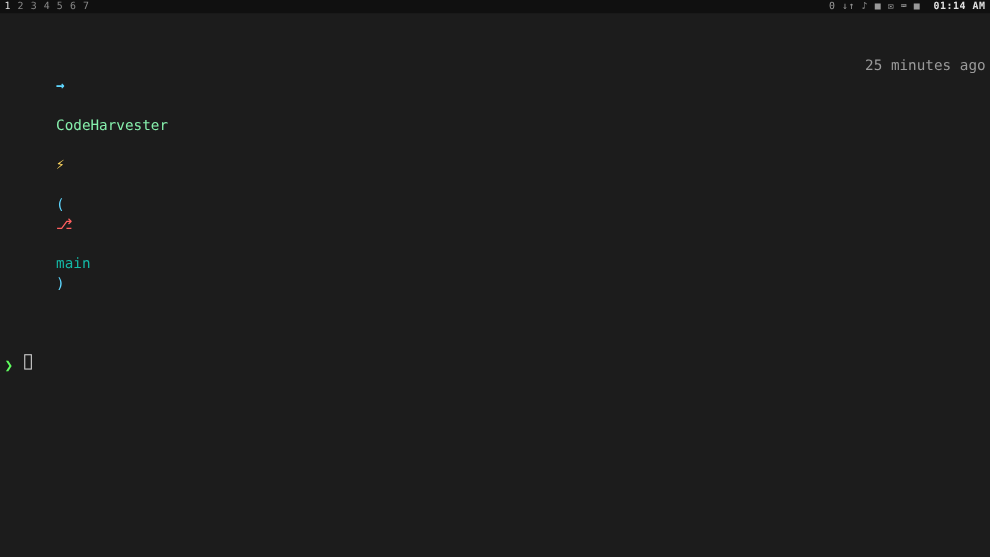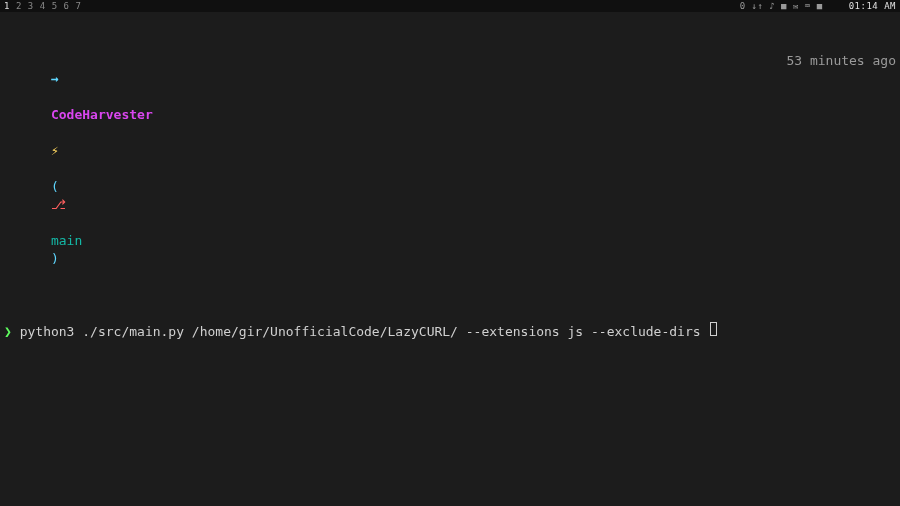--- a/index.html
+++ b/index.html
@@ -18,33 +18,33 @@
     background: #101010; color: #9a9a9a;
     font-size: 9px; line-height: 12px;
     display: flex; justify-content: space-between; align-items: center;
     letter-spacing: 0.5px;
   }
   .statusbar .left, .statusbar .right { display: flex; gap: 6px; align-items: center; }
   .statusbar .ws { color: #888; }
   .statusbar .ws.active { color: #e0e0e0; }
   .statusbar .tray { display: flex; gap: 4px; align-items: center; }
   .statusbar .tray span { font-size: 9px; }
-  .statusbar .clock { color: #e0e0e0; margin-left: 20px; }
+  .statusbar .clock { color: #e0e0e0; margin-left: 6px; font-weight: bold; }
   
   .term {
     position: absolute; top: 14px; left: 0; right: 0; bottom: 0;
     padding: 2px 4px;
     white-space: pre;
   }
   .row { display: flex; align-items: baseline; }
   .row .left { flex: 0 0 auto; }
   .row .spacer { flex: 1 1 auto; }
   .row .right { flex: 0 0 auto; }
   .arrow   { color: #5fd7ff; font-weight: bold; }
-  .dir     { color: #d946ef; font-weight: bold; }
+  .dir     { color: #86efac; font-weight: normal; }
   .lightning { color: #ffd75f; }
   .paren   { color: #5fd7ff; }
   .branchico { color: #ff5f5f; }
   .branch  { color: #14b8a6; }
   .ago     { color: #9a9a9a; }
   .prompt2 { color: #5fff5f; }
   .cmd     { color: #d0d0d0; }
   .cursor {
     display: inline-block;
     width: 7px; height: 14px;
@@ -83,21 +83,20 @@
       <span> </span>
       <span class="lightning">⚡</span>
       <span> </span>
       <span class="paren">(</span>
       <span class="branchico">⎇</span>
       <span> </span>
       <span class="branch">main</span>
       <span class="paren">)</span>
     </span>
     <span class="spacer"></span>
-    <span class="right ago">53 minutes ago</span>
+    <span class="right ago">25 minutes ago</span>
   </div>
   <div class="row">
     <span class="prompt2">❯</span>
     <span> </span>
-    <span class="cmd">python3 ./src/main.py /home/gir/UnofficialCode/LazyCURL/ --extensions js --exclude-dirs </span>
     <span class="cursor"></span>
   </div>
 </div>
 
 </body></html>

